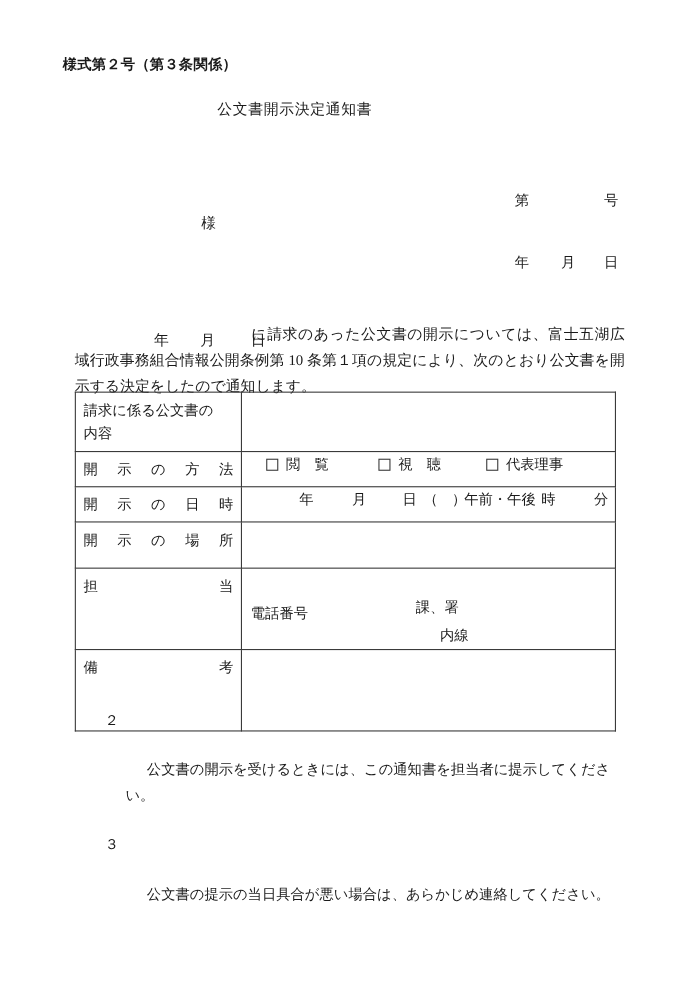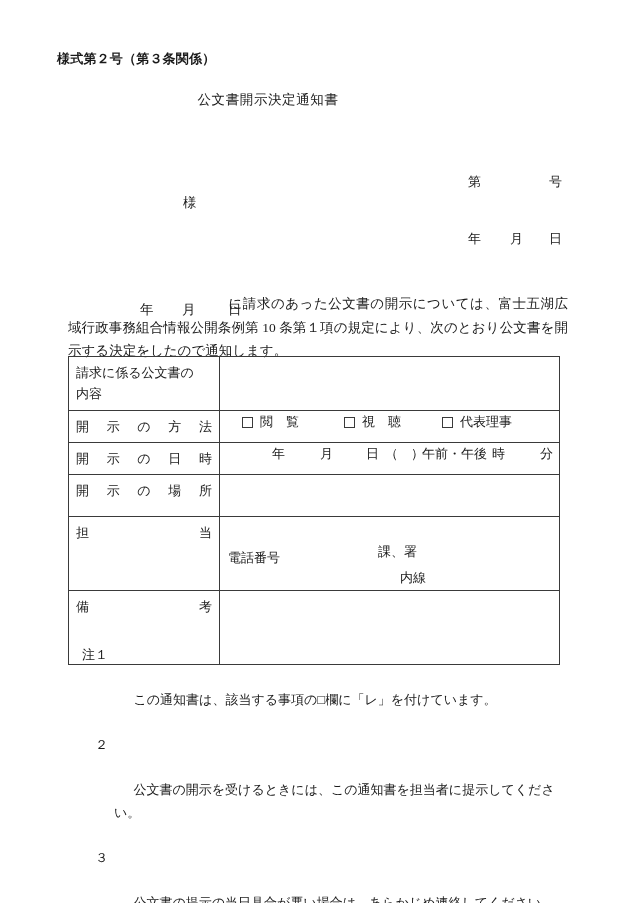--- a/index.html
+++ b/index.html
@@ -308,24 +308,20 @@
         </td>
         <td class="val">
           <div class="cellrow"></div>
         </td>
       </tr>
     </tbody>
   </table>
 
   <div class="notes">
     <span class="note">
-      <span class="note-marker">注１</span>
-      <span>この通知書は、該当する事項の□欄に「レ」を付けています。</span>
-    </span>
-    <span class="note">
       <span class="note-marker">２</span>
       <span>公文書の開示を受けるときには、この通知書を担当者に提示してください。</span>
     </span>
     <span class="note">
       <span class="note-marker">３</span>
       <span>公文書の提示の当日具合が悪い場合は、あらかじめ連絡してください。</span>
     </span>
 
   </div>
 

